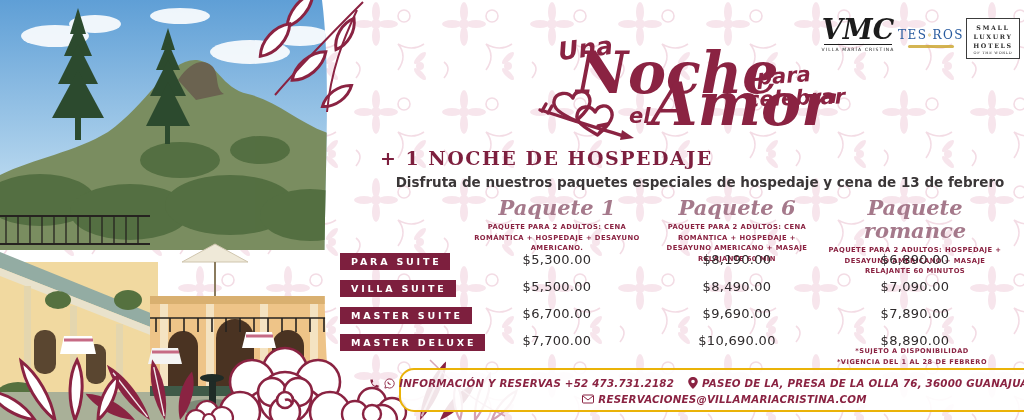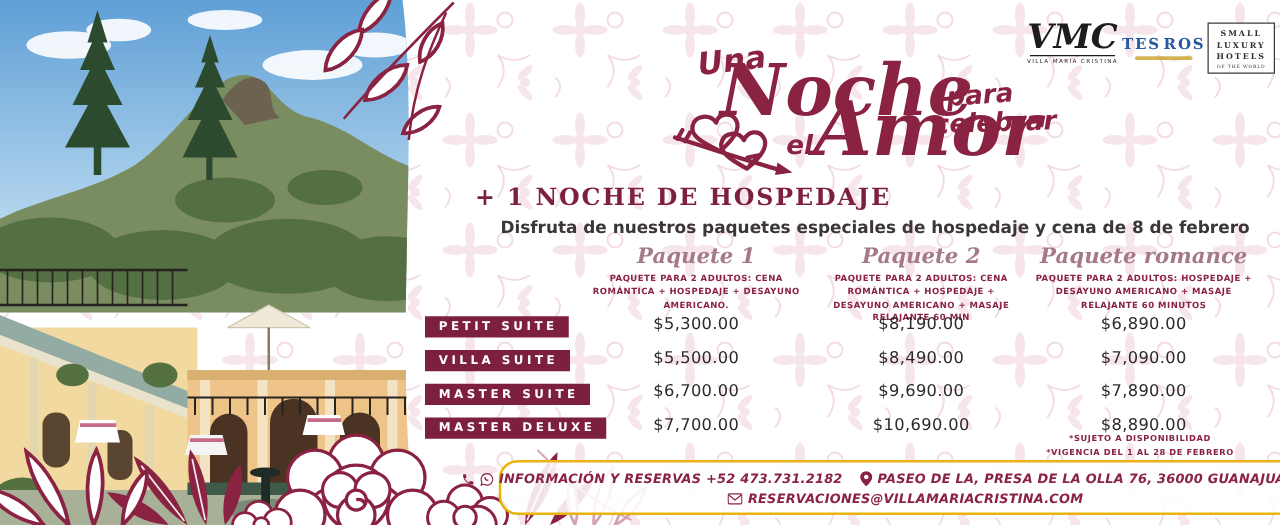--- a/index.html
+++ b/index.html
@@ -26,35 +26,35 @@
   .promo-sub{left:380px;top:174px;width:640px;text-align:center;
     font-weight:700;font-size:13.5px;color:#3b3738;}
 
   
   .logo-vmc{left:820px;top:16px;width:76px;text-align:center;color:#1c1c1c;}
   .logo-vmc .mono{font-family:"DejaVu Serif",serif;font-style:italic;font-weight:700;font-size:27px;line-height:1;}
   .logo-vmc .rule{height:1px;background:#1c1c1c;margin:1px 4px 2px;}
   .logo-vmc .sub{font-size:4.5px;letter-spacing:1.1px;}
   .logo-tes{left:898px;top:28px;width:66px;text-align:center;}
   .logo-tes .row{display:flex;align-items:center;justify-content:center;gap:1px;}
-  .logo-tes .txt{font-weight:700;font-size:12px;letter-spacing:1.5px;color:#275a9e;
+  .logo-tes .txt{font-weight:400;font-size:12px;letter-spacing:1.5px;color:#275a9e;
      font-family:"DejaVu Serif",serif;}
   .logo-tes .bar{height:2.5px;background:#c9a227;margin:3px 10px 0;border-radius:2px;opacity:.8;}
   .logo-slh{left:966px;top:18px;width:48px;border:1px solid #3c3c3c;background:#fff;
     padding:4px 2px 3px;text-align:center;color:#2f2f2f;
     font-family:"DejaVu Serif",serif;}
   .logo-slh .l{font-size:6.3px;letter-spacing:1.6px;line-height:1.45;font-weight:700;}
   .logo-slh .s{font-size:3.6px;letter-spacing:.7px;margin-top:1px;}
 
   
   .pkg{left:340px;top:196px;width:672px;}
   .grid{display:grid;grid-template-columns:118px 198px 162px 194px;align-items:center;}
   .pkg-head{height:50px;align-items:start;}
   .pkg-name{font-family:"DejaVu Serif","Liberation Serif",serif;font-style:italic;font-weight:700;
-    font-size:17px;color:#a5798b;text-align:center;line-height:1.1;}
+    font-size:21px;color:#a5798b;text-align:center;line-height:1.1;}
   .pkg-desc{margin-top:3px;font-size:6.8px;font-weight:700;letter-spacing:.4px;line-height:1.55;
     color:#8a2342;text-align:center;text-transform:uppercase;padding:0 8px;}
   .suite-row{height:27px;}
   .suite-pill{display:inline-block;background:#7d1f3e;color:#ffffff;font-weight:700;
     font-size:9.5px;letter-spacing:2.8px;padding:3px 9px 3px 11px;white-space:nowrap;}
   .price{text-align:center;font-weight:400;font-size:13px;color:#2e2a2b;letter-spacing:.3px;}
 
   .footnote{left:812px;top:346px;width:200px;text-align:center;font-size:6.6px;font-weight:700;
     letter-spacing:.5px;color:#8a2342;line-height:1.7;text-transform:uppercase;}
 
@@ -346,41 +346,41 @@
       <path d="M38,10 C34,2 22,2 19,10 C16,17 24,24 38,33 C50,25 57,18 54,10 C51,3 41,3 38,10 Z" transform="rotate(-8 38 18)"></path>
       <path d="M60,24 C56,16 45,16 42,24 C39,31 47,38 60,47 C72,39 79,31 76,24 C73,17 64,17 60,24 Z" transform="rotate(-6 60 32)"></path>
       <path d="M4,22 C30,30 60,40 88,48"></path>
       <path d="M10,16 L6,23 M16,18 L12,25"></path>
       <path d="M62,38 L72,36 M64,44 L72,36"></path>
     </g>
     <path d="M86,42 L98,50 L84,52 Z" fill="#8a2342"></path>
   </svg>
 
   <div class="abs promo-head">+ 1 NOCHE DE HOSPEDAJE</div>
-  <div class="abs promo-sub">Disfruta de nuestros paquetes especiales de hospedaje y cena de 8 de febrero</div>
+  <div class="abs promo-sub">Disfruta de nuestros paquetes especiales de hospedaje y cena de 13 de febrero</div>
 
   <div class="abs pkg">
     <div class="grid pkg-head">
       <div></div>
       <div>
         <div class="pkg-name">Paquete 1</div>
         <div class="pkg-desc">PAQUETE PARA 2 ADULTOS: CENA ROMÁNTICA + HOSPEDAJE + DESAYUNO AMERICANO.</div>
       </div>
       <div>
-        <div class="pkg-name">Paquete 2</div>
+        <div class="pkg-name">Paquete 6</div>
         <div class="pkg-desc">PAQUETE PARA 2 ADULTOS: CENA ROMÁNTICA + HOSPEDAJE + DESAYUNO AMERICANO + MASAJE RELAJANTE 60 MIN</div>
       </div>
       <div>
         <div class="pkg-name">Paquete romance</div>
         <div class="pkg-desc">PAQUETE PARA 2 ADULTOS: HOSPEDAJE + DESAYUNO AMERICANO + MASAJE RELAJANTE 60 MINUTOS</div>
       </div>
     </div>
 
     <div class="grid suite-row">
-      <div><span class="suite-pill">PETIT SUITE</span></div>
+      <div><span class="suite-pill">PARA SUITE</span></div>
       <div class="price">$5,300.00</div>
       <div class="price">$8,190.00</div>
       <div class="price">$6,890.00</div>
     </div>
     <div class="grid suite-row">
       <div><span class="suite-pill">VILLA SUITE</span></div>
       <div class="price">$5,500.00</div>
       <div class="price">$8,490.00</div>
       <div class="price">$7,090.00</div>
     </div>

